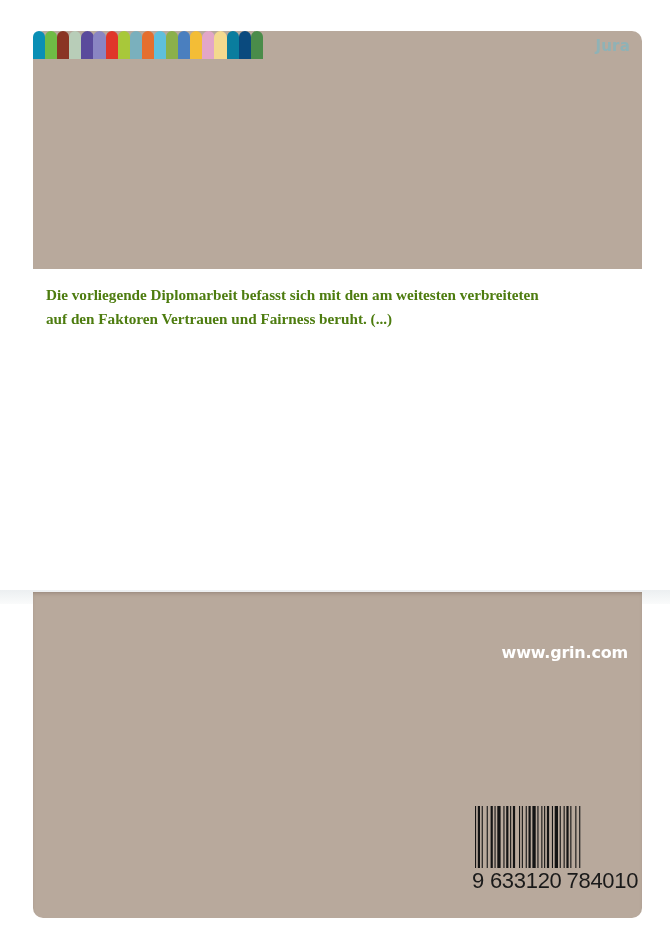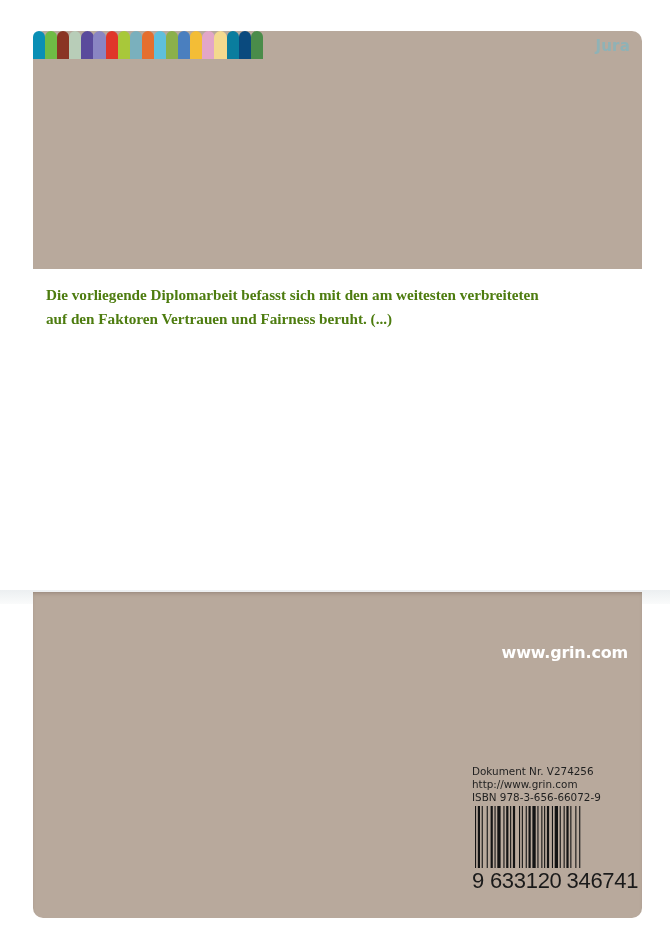--- a/index.html
+++ b/index.html
@@ -91,25 +91,20 @@
 <div class="blurb">
   <span class="line">Die vorliegende Diplomarbeit befasst sich mit den am weitesten verbreiteten</span>
   <span class="line">auf den Faktoren Vertrauen und Fairness beruht. (...)</span>
 </div>
 
 <div class="shadow-strip"></div>
 
 <div class="bottom-card">
   <div class="grin-url">www.grin.com</div>
 
-  <div class="doc-info">
-    <div>Dokument Nr. V274256</div>
-    <div>http://www.grin.com</div>
-    <div>ISBN 978-3-656-66072-9</div>
-  </div>
 
   <div class="barcode">
     <svg id="barcode-svg" width="162" height="66">
         <rect x="4" y="0" width="1.1" height="70" fill="#141414"></rect>
         <rect x="6.8" y="0" width="2.2" height="70" fill="#141414"></rect>
         <rect x="10.7" y="0" width="1.1" height="62" fill="#141414"></rect>
         <rect x="15.7" y="0" width="1.1" height="62" fill="#141414"></rect>
         <rect x="19.6" y="0" width="2.2" height="62" fill="#141414"></rect>
         <rect x="23.5" y="0" width="1.1" height="62" fill="#141414"></rect>
         <rect x="26.3" y="0" width="3.3000000000000003" height="62" fill="#141414"></rect>
@@ -129,16 +124,16 @@
         <rect x="80.90000000000002" y="0" width="1.1" height="62" fill="#141414"></rect>
         <rect x="83.70000000000002" y="0" width="3.3000000000000003" height="62" fill="#141414"></rect>
         <rect x="88.70000000000002" y="0" width="1.1" height="62" fill="#141414"></rect>
         <rect x="92.60000000000001" y="0" width="1.1" height="62" fill="#141414"></rect>
         <rect x="95.4" y="0" width="2.2" height="62" fill="#141414"></rect>
         <rect x="99.30000000000001" y="0" width="1.1" height="62" fill="#141414"></rect>
         <rect x="104.30000000000001" y="0" width="1.1" height="62" fill="#141414"></rect>
         <rect x="108.2" y="0" width="1.1" height="70" fill="#141414"></rect>
       </svg>
     <div class="barcode-digits">
-      <span>9</span><span style="display:inline-block;width:4px;background:transparent;padding:0"></span><span>633120</span><span style="display:inline-block;width:3px;background:transparent;padding:0"></span><span>346741</span>
+      <span>9</span><span style="display:inline-block;width:4px;background:transparent;padding:0"></span><span>633120</span><span style="display:inline-block;width:3px;background:transparent;padding:0"></span><span>784010</span>
     </div>
   </div>
 </div>
 
 </body></html>

